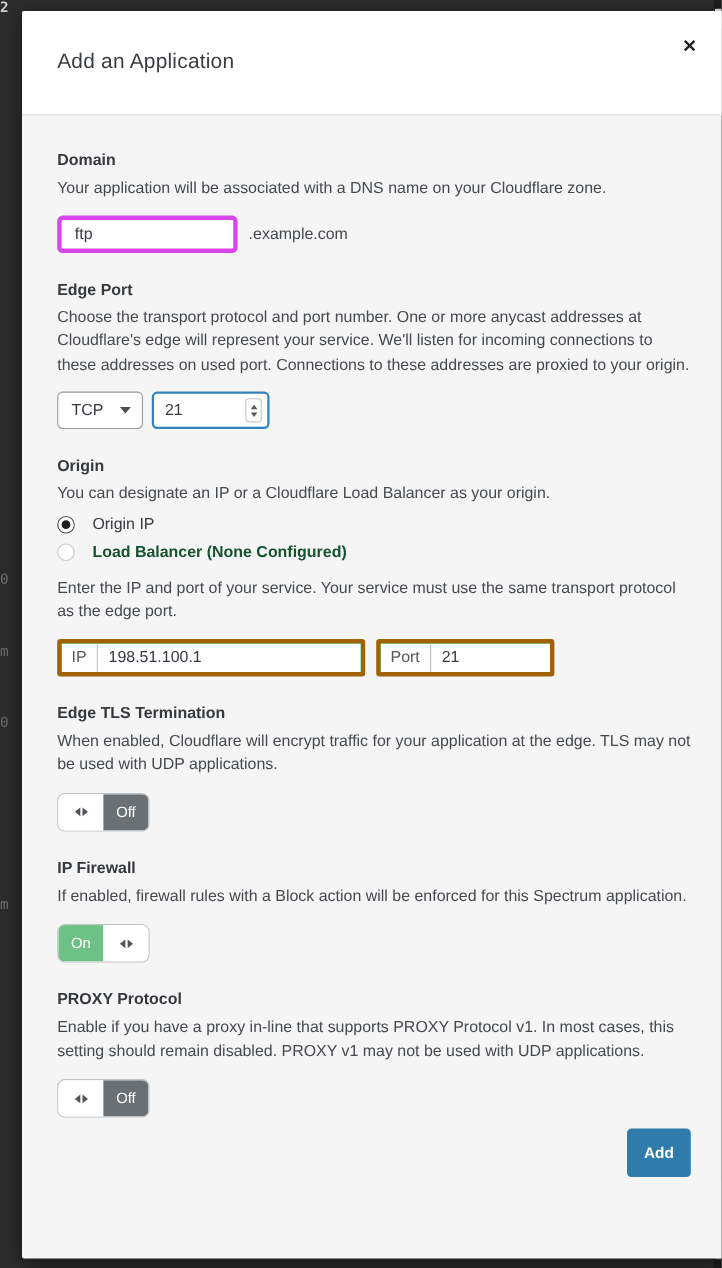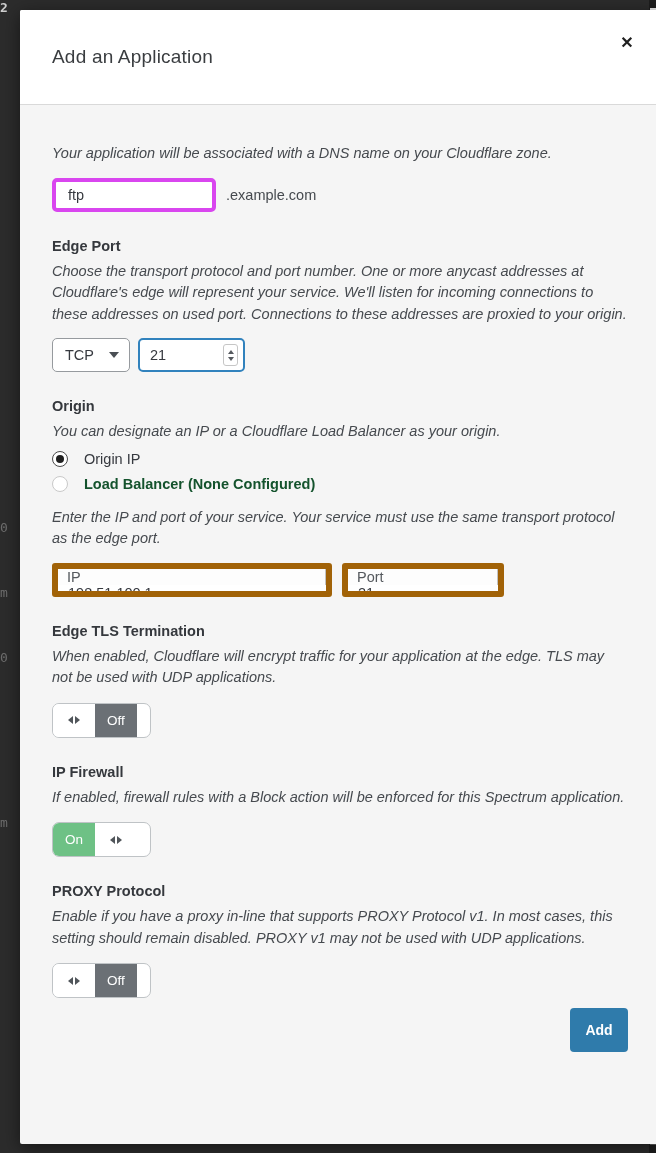--- a/index.html
+++ b/index.html
@@ -36,21 +36,21 @@
   .close-btn {
     position:absolute; top:20px; right:20px; width:26px; height:26px;
     background:none; border:none; font-size:16px; font-weight:700; color:#1f1f1f;
     cursor:pointer; line-height:26px; text-align:center;
   }
   .modal-body { padding:32px; height:1039px; overflow:hidden; }
 
   .section { margin-top:25px; }
   .section:first-child { margin-top:0; }
   h2 { font-size:14.5px; font-weight:700; color:#35383d; line-height:18px; }
-  .desc { font-size:14.5px; color:#464a4f; line-height:21.5px; margin-top:6px; max-width:576px;font-style:italic; }
+  .desc { font-size:14.5px; color:#464a4f; line-height:21.5px; margin-top:6px; max-width:576px; }
 
   .control-row { display:flex; align-items:center; margin-top:13px; }
 
   
   .text-input {
     height:34px; background:#fff; border:4px solid #d946ef; border-radius:5px;
     font-family:"Liberation Sans", sans-serif; font-size:14.5px; color:#36393f;
     padding:0 12px; outline:none;
   }
   .domain-input { width:164px; }
@@ -84,37 +84,37 @@
   .radio-outer {
     width:16px; height:16px; border-radius:50%; background:#fff; border:1px solid #4a4a4a;
     display:flex; align-items:center; justify-content:center; flex:0 0 16px;
   }
   .radio-outer.disabled { border-color:#c9c9c9; }
   .radio-dot { width:8px; height:8px; border-radius:50%; background:#1f1f1f; }
   .radio-label { font-size:14.5px; color:#36393f; margin-left:16px; }
   .radio-label.disabled { color:#14532d;font-weight:bold; }
 
   
-  .group { display:flex; height:34px; border:6px solid #a16207; border-radius:3px; background:#22c55e; overflow:hidden;flex-direction:column; }
+  .group { display:flex; height:34px; border:4px solid #a16207; border-radius:3px; background:#22c55e; overflow:hidden; }
   .group-label {
     display:flex; align-items:center; padding:0 9px; font-size:14.5px; color:#55595e;
     background:#fdfdfd; border-right:1px solid #c3c3c3;
   }
   .group-input {
     border:none; outline:none; font-family:"Liberation Sans", sans-serif;
     font-size:14.5px; color:#36393f; padding:0 10px; background:#fff;
   }
   .ip-group { width:280px; }
   .ip-group .group-input { width:100%; }
   .port-group { width:162px; margin-left:10px; }
   .port-group .group-input { width:100%; }
 
   
   .toggle {
-    margin-top:14px; width:99px; height:35px; border-radius:7px; overflow:hidden;
+    margin-top:14px; width:84px; height:35px; border-radius:7px; overflow:hidden;
     display:flex; border:1px solid #bfc3c6; cursor:pointer; background:#fff;
   }
   .toggle .half { width:42px; display:flex; align-items:center; justify-content:center; font-size:13.5px; }
   .half.dark { background:#6b7075; color:#fff; }
   .half.green { background:#6ec185; color:#fff; }
   .half.knob { background:#fff; }
   .arrows { display:flex; gap:2px; align-items:center; }
   .arr-left { width:0; height:0; border-top:4px solid transparent; border-bottom:4px solid transparent; border-right:5px solid #50555a; }
   .arr-right { width:0; height:0; border-top:4px solid transparent; border-bottom:4px solid transparent; border-left:5px solid #50555a; }
 
@@ -143,20 +143,21 @@
 
 <div class="modal">
   <div class="modal-header">
     <h1 class="modal-title">Add an Application</h1>
     <button class="close-btn">✕</button>
   </div>
 
   <div class="modal-body">
 
     <div class="section">
+      <h2>Domain</h2>
       <p class="desc">Your application will be associated with a DNS name on your Cloudflare zone.</p>
       <div class="control-row">
         <input class="text-input domain-input" type="text" value="ftp" style="">
         <span class="suffix">.example.com</span>
       </div>
     </div>
 
     <div class="section">
       <h2>Edge Port</h2>
       <p class="desc">Choose the transport protocol and port number. One or more anycast addresses at Cloudflare's edge will represent your service. We'll listen for incoming connections to these addresses on used port. Connections to these addresses are proxied to your origin.</p>

